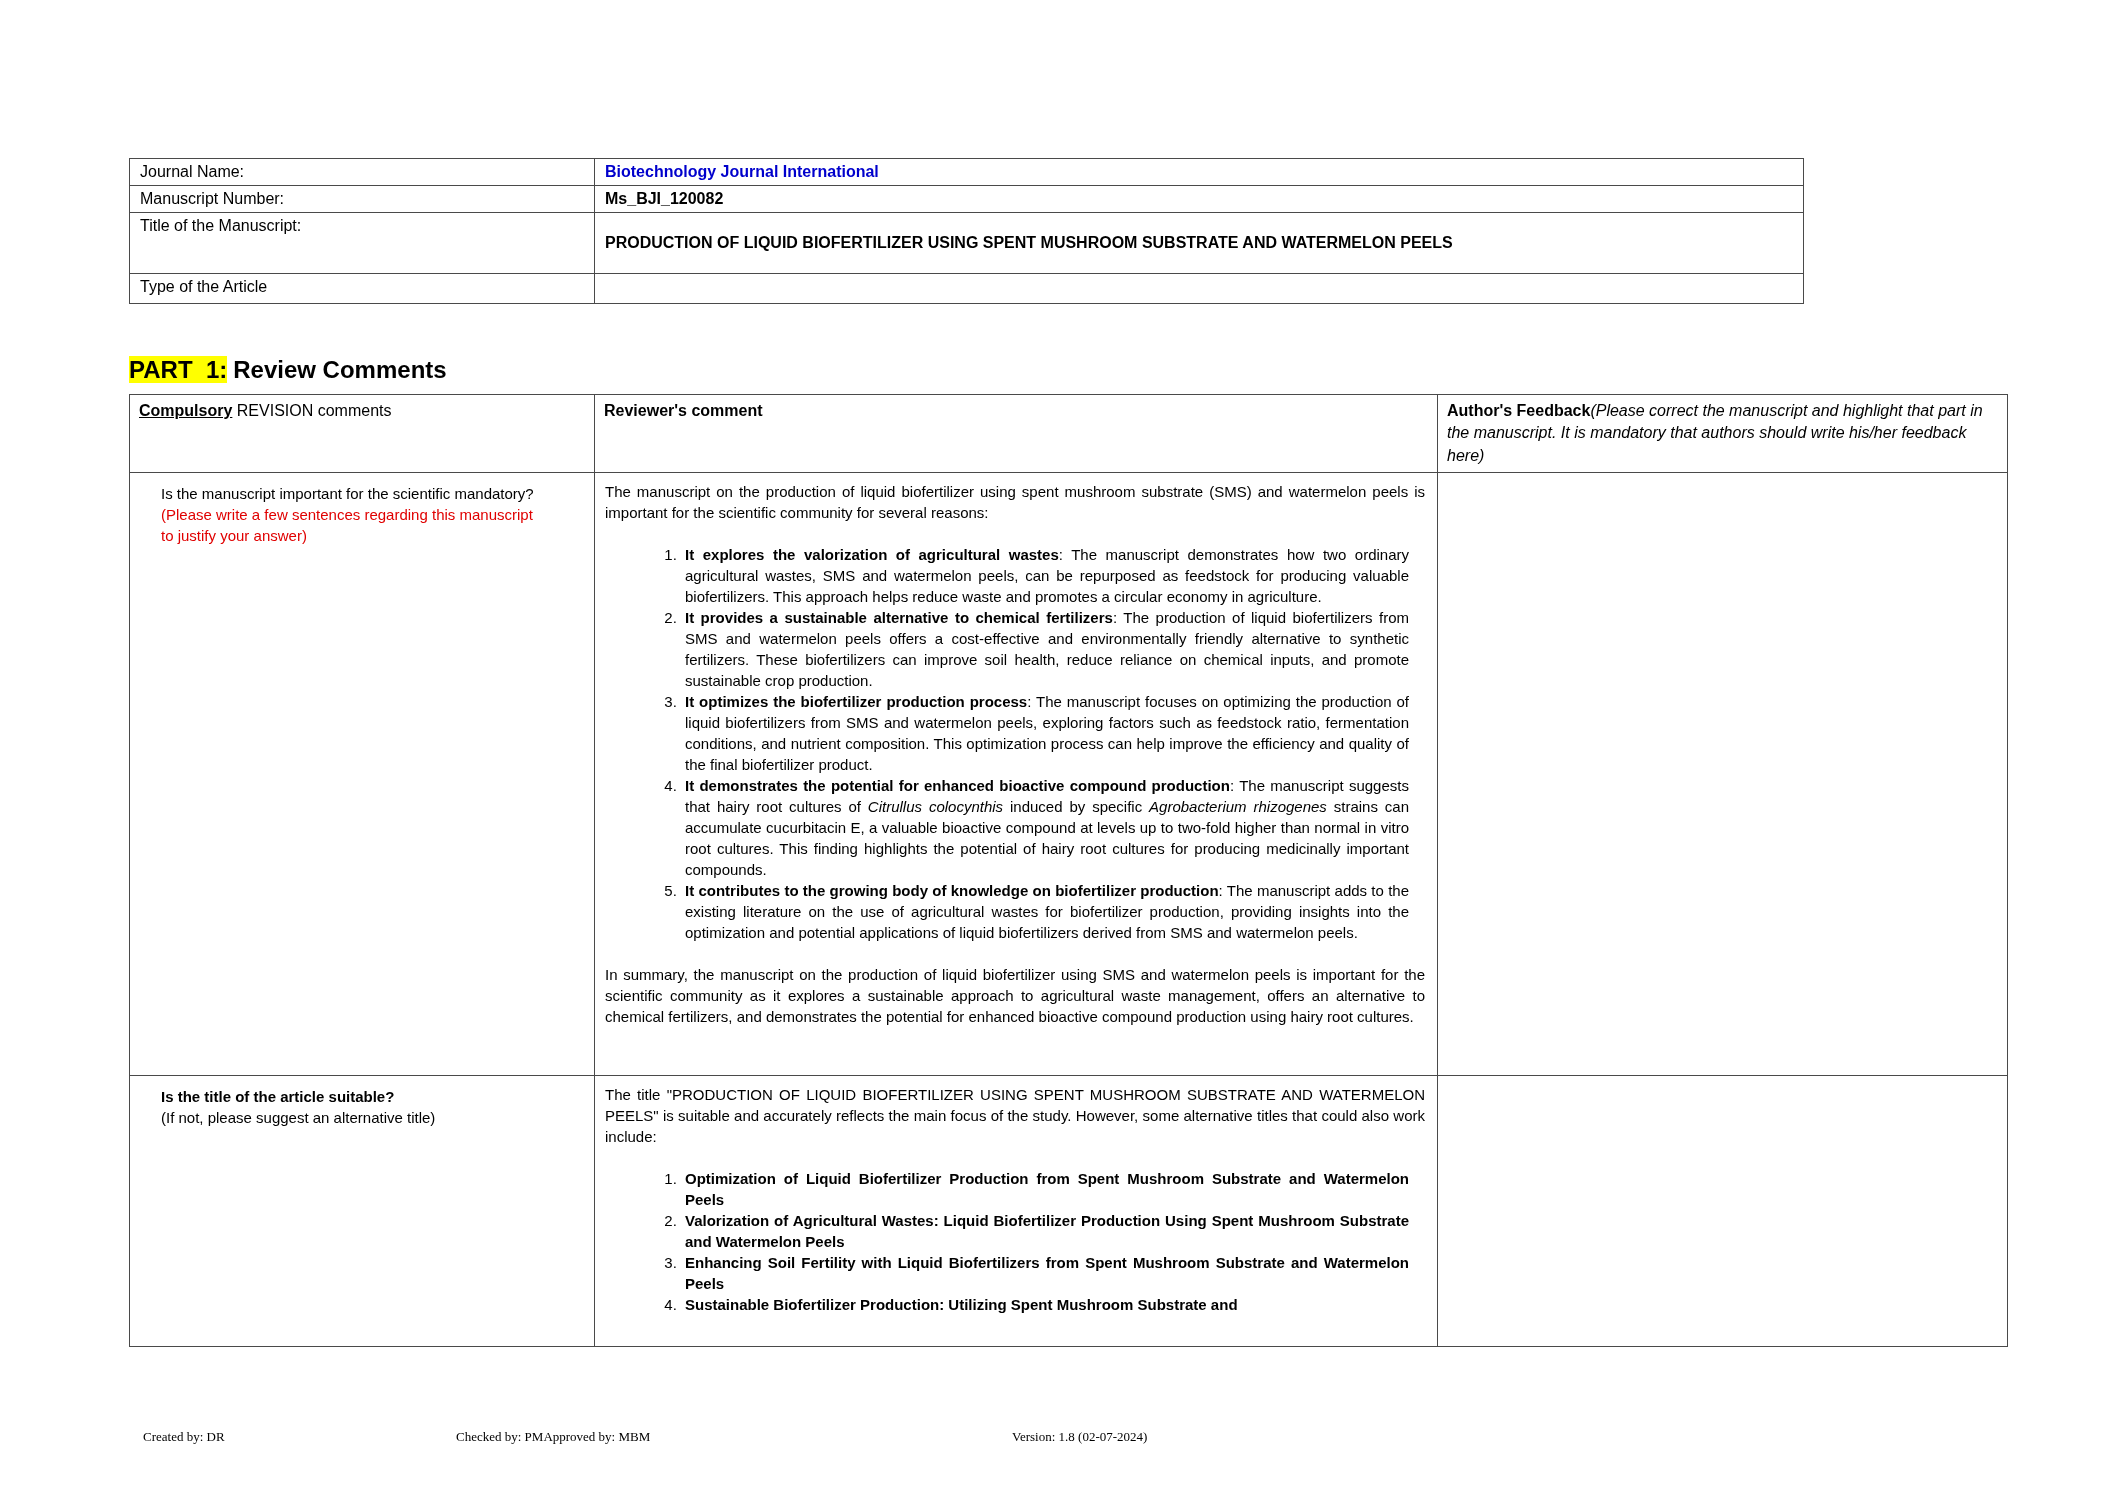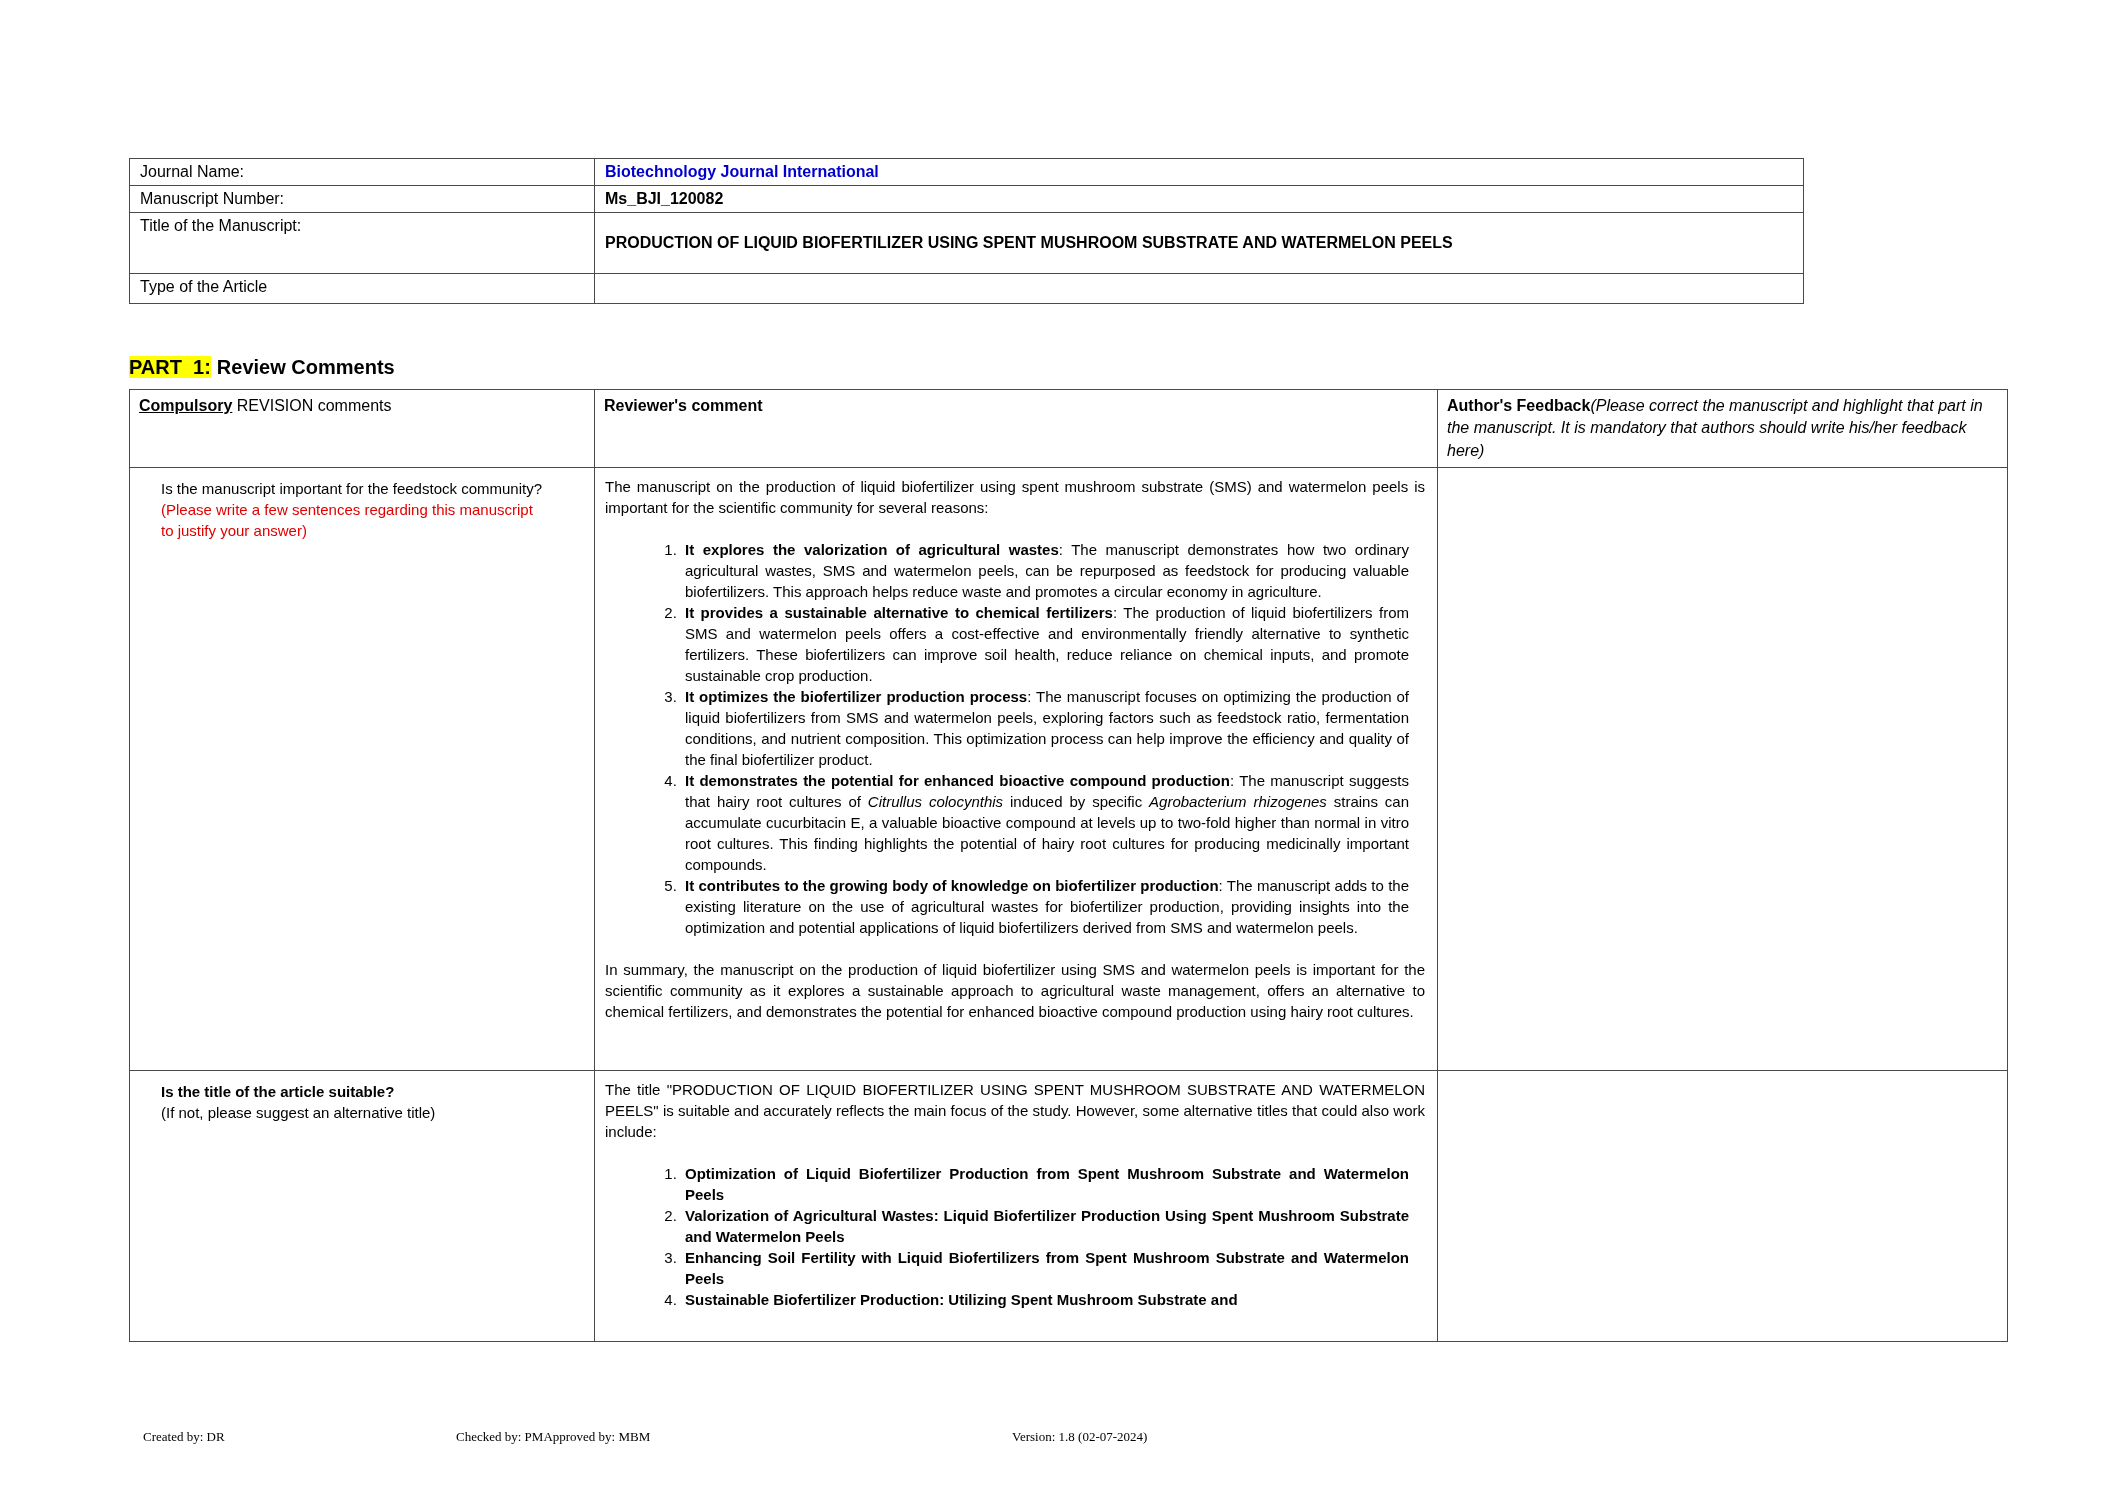--- a/index.html
+++ b/index.html
@@ -32,21 +32,21 @@
     vertical-align: top;
   }
   .meta-table col.label-col { width: 465px; }
   .meta-table .v-blue { color: #0000CC; font-weight: bold; }
   .meta-table .v-bold { font-weight: bold; }
   .meta-table tr.title-row td { height: 61px; }
   .meta-table tr.title-row td.value { vertical-align: middle; }
   .meta-table tr.type-row td { height: 30px; }
 
   
-  .part-heading { margin-top: 52px; font-size: 20px; font-weight: bold; }
+  .part-heading { margin-top: 52px; font-size: 24px; font-weight: bold; }
   .part-heading .highlight { background: #FFFF00; white-space: pre-wrap; }
   .part-heading .part-title { margin-left: 6px; }
 
   
   .review-table { width: 1878px; margin-top: 10px; table-layout: fixed; }
   .review-table col.c1 { width: 465px; }
   .review-table col.c2 { width: 843px; }
   .review-table col.c3 { width: 570px; }
   .review-table td {
     border: 1px solid #4a4a4a;
@@ -133,21 +133,21 @@
           <span class="bold u">Compulsory</span><span> REVISION comments</span>
         </td>
         <td class="bold">Reviewer's comment</td>
         <td class="head-c3">
           <span class="bold">Author's Feedback</span><span class="fb-italic">(Please correct the manuscript and highlight that part in the manuscript. It is mandatory that authors should write his/her feedback here)</span>
         </td>
       </tr>
 
       <tr class="row-tall">
         <td class="qcell">
-          <div>Is the manuscript important for the feedstock community?</div>
+          <div>Is the manuscript important for the scientific mandatory?</div>
           <div class="red-note">(Please write a few sentences regarding this manuscript to justify your answer)</div>
         </td>
         <td class="ccell">
           <p>The manuscript on the production of liquid biofertilizer using spent mushroom substrate (SMS) and watermelon peels is important for the scientific community for several reasons:</p>
           <ol>
             <li><b>It explores the valorization of agricultural wastes</b><span>: The manuscript demonstrates how two ordinary agricultural wastes, SMS and watermelon peels, can be repurposed as feedstock for producing valuable biofertilizers. This approach helps reduce waste and promotes a circular economy in agriculture.</span></li>
             <li><b>It provides a sustainable alternative to chemical fertilizers</b><span>: The production of liquid biofertilizers from SMS and watermelon peels offers a cost-effective and environmentally friendly alternative to synthetic fertilizers. These biofertilizers can improve soil health, reduce reliance on chemical inputs, and promote sustainable crop production.</span></li>
             <li><b>It optimizes the biofertilizer production process</b><span>: The manuscript focuses on optimizing the production of liquid biofertilizers from SMS and watermelon peels, exploring factors such as feedstock ratio, fermentation conditions, and nutrient composition. This optimization process can help improve the efficiency and quality of the final biofertilizer product.</span></li>
             <li><b>It demonstrates the potential for enhanced bioactive compound production</b><span>: The manuscript suggests that hairy root cultures of </span><i>Citrullus colocynthis</i><span> induced by specific </span><i>Agrobacterium rhizogenes</i><span> strains can accumulate cucurbitacin E, a valuable bioactive compound at levels up to two-fold higher than normal in vitro root cultures. This finding highlights the potential of hairy root cultures for producing medicinally important compounds.</span></li>
             <li><b>It contributes to the growing body of knowledge on biofertilizer production</b><span>: The manuscript adds to the existing literature on the use of agricultural wastes for biofertilizer production, providing insights into the optimization and potential applications of liquid biofertilizers derived from SMS and watermelon peels.</span></li>

